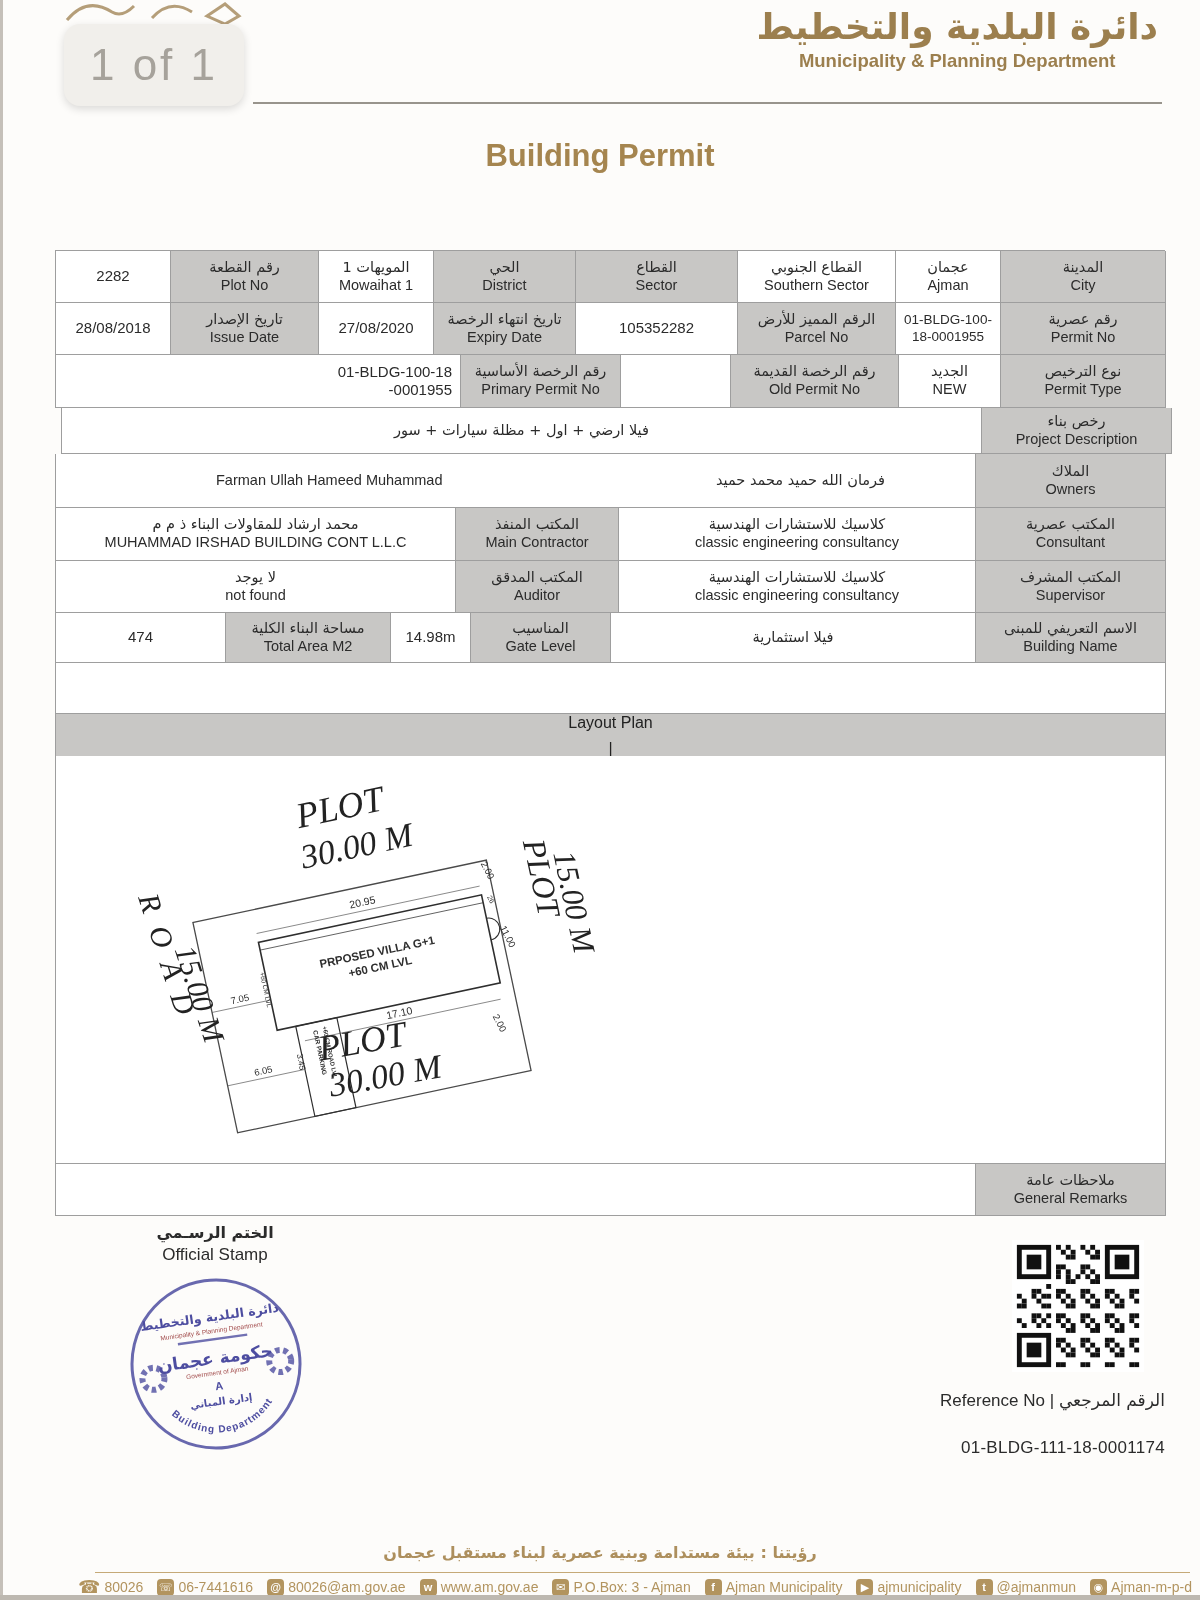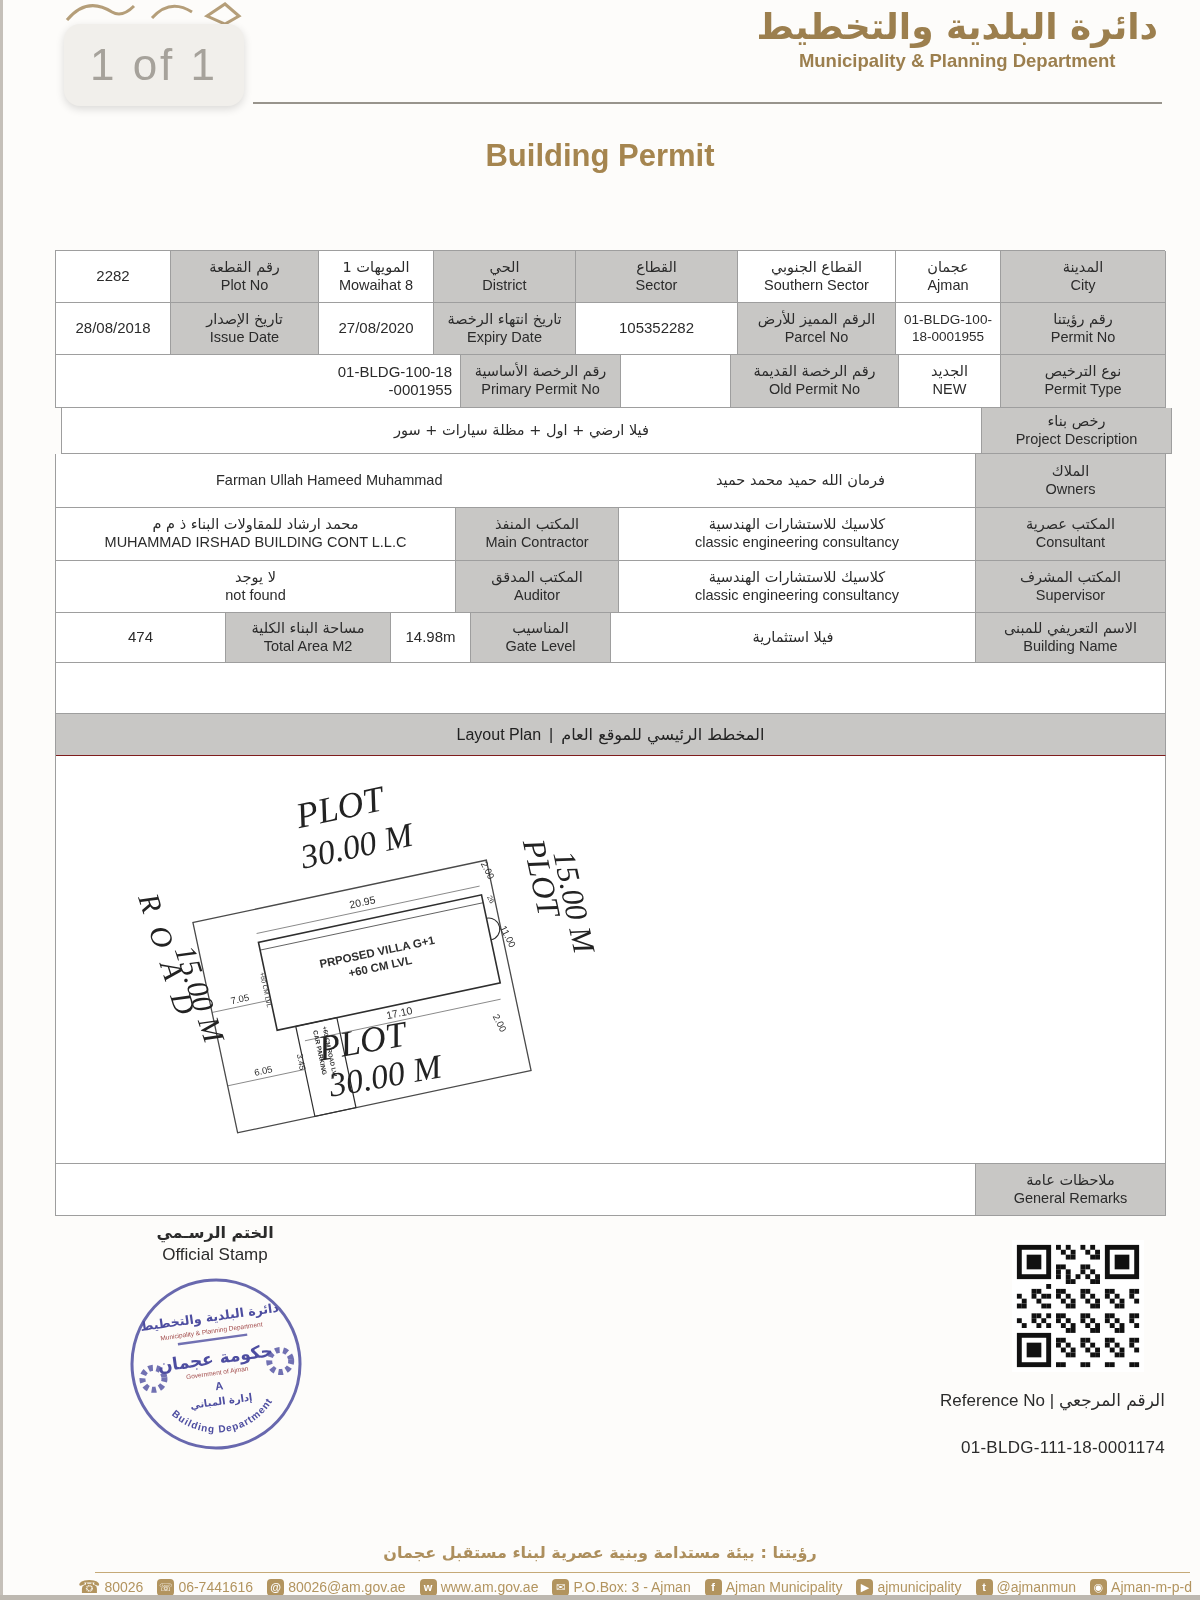--- a/index.html
+++ b/index.html
@@ -28,21 +28,21 @@
   .cell{border-right:1px solid #9e9e9e;border-bottom:1px solid #9e9e9e;background:#fff;
         display:flex;flex-direction:column;align-items:center;justify-content:center;text-align:center;
         line-height:1.22;padding:2px 5px;box-sizing:border-box;font-size:15px;overflow:hidden;}
   .cell.hdr{background:#c8c7c5;}
   .cell .ar{font-family:"DejaVu Sans",sans-serif;font-size:14.5px;white-space:nowrap;}
   .cell .en{font-size:14.5px;white-space:nowrap;}
   .cell.small{font-size:13.5px;}
   .cell.right-al{align-items:flex-end;padding-right:8px;}
   .owners-val{flex-direction:row !important;justify-content:space-between !important;padding:0 90px 0 160px !important;}
   .layout-bar{background:#c8c7c5;display:flex;align-items:center;justify-content:center;gap:8px;
-              font-size:16px;color:#222;border-right:1px solid #9e9e9e;border-bottom:1px solid #7f1d1d;}
+              font-size:16px;color:#222;border-right:1px solid #9e9e9e;border-bottom:1px solid #7f1d1d;flex-direction:column;}
   .layout-bar .ar{font-family:"DejaVu Sans",sans-serif;}
 
   
   .stamp-title{position:absolute;left:115px;top:1222px;width:200px;text-align:center;line-height:1.35;}
   .stamp-title .ar{font-family:"DejaVu Sans",sans-serif;font-size:16px;font-weight:bold;}
   .stamp-title .en{font-size:17px;}
   .stamp-svg{position:absolute;left:126px;top:1274px;}
 
   
   .qr{position:absolute;left:1012px;top:1240px;}
@@ -88,21 +88,21 @@
     <div class="trow" style="grid-template-columns:115px 148px 115px 142px 162px 158px 105px 165px;height:52px;">
       <div class="cell">
           <span>2282</span>
         </div>
       <div class="cell hdr">
           <span class="ar" dir="rtl">رقم القطعة</span>
           <span class="en">Plot No</span>
         </div>
       <div class="cell">
           <span class="ar" dir="rtl">المويهات 1</span>
-          <span class="en">Mowaihat 8</span>
+          <span class="en">Mowaihat 1</span>
         </div>
       <div class="cell hdr">
           <span class="ar" dir="rtl">الحي</span>
           <span class="en">District</span>
         </div>
       <div class="cell hdr">
           <span class="ar" dir="rtl">القطاع</span>
           <span class="en">Sector</span>
         </div>
       <div class="cell">
@@ -139,21 +139,21 @@
         </div>
       <div class="cell hdr">
           <span class="ar" dir="rtl">الرقم المميز للأرض</span>
           <span class="en">Parcel No</span>
         </div>
       <div class="cell small">
           <span>01-BLDG-100-</span>
           <span>18-0001955</span>
         </div>
       <div class="cell hdr">
-          <span class="ar" dir="rtl">رقم رؤيتنا</span>
+          <span class="ar" dir="rtl">رقم عصرية</span>
           <span class="en">Permit No</span>
         </div>
     </div>
 
     <div class="trow" style="grid-template-columns:405px 160px 110px 168px 102px 165px;height:53px;">
       <div class="cell right-al">
           <span>01-BLDG-100-18</span>
           <span>-0001955</span>
         </div>
       <div class="cell hdr">

